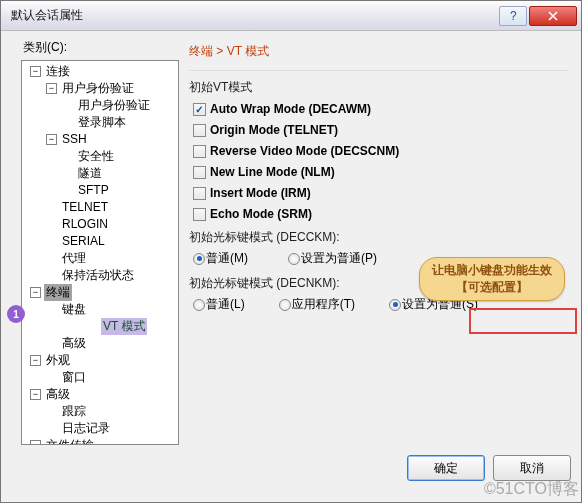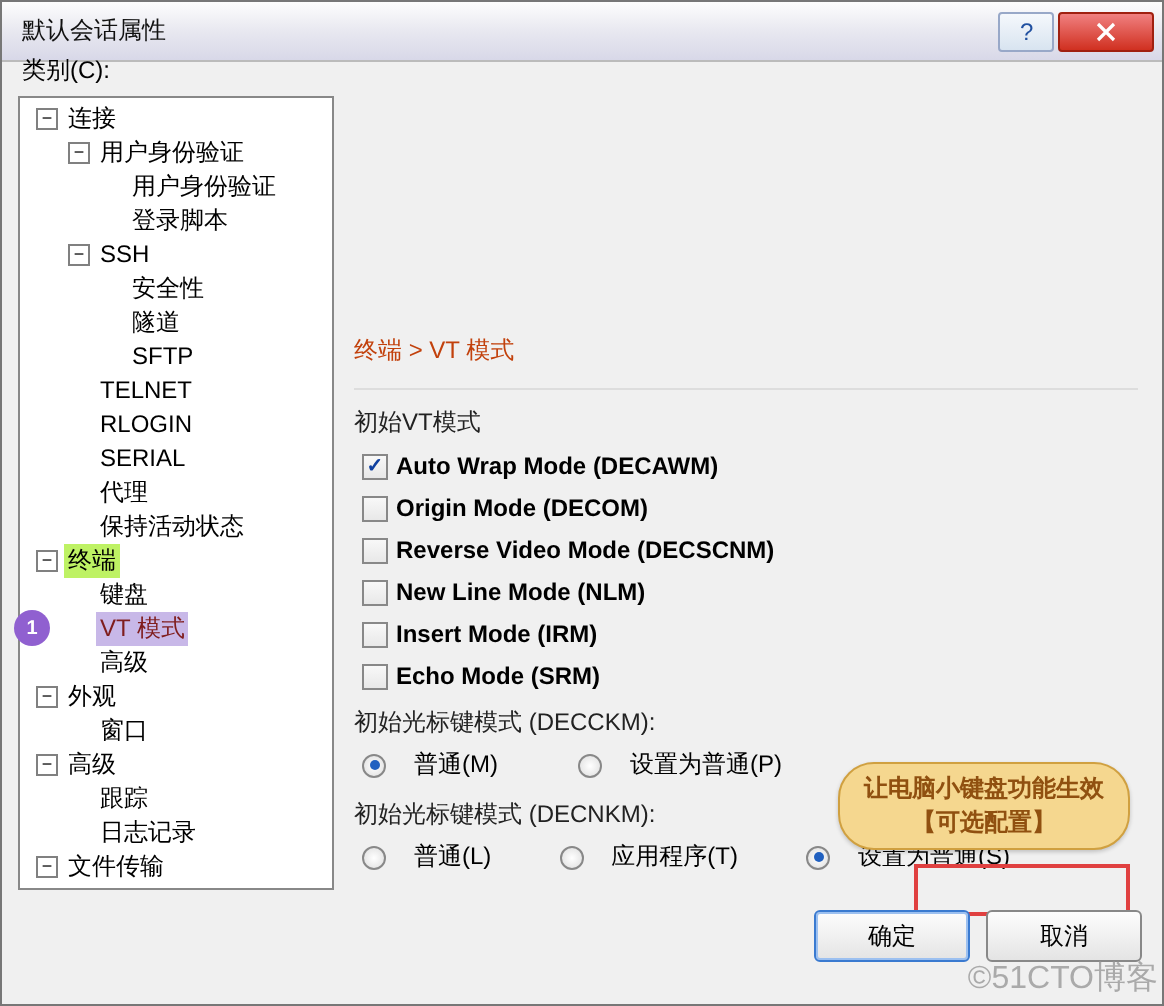--- a/index.html
+++ b/index.html
@@ -5,39 +5,39 @@
 * { box-sizing: border-box; font-family: "Microsoft YaHei", "SimSun", sans-serif; font-size: 12px; }
 body { margin: 0; background: #ece9d8; }
 .window { width: 582px; height: 503px; background: #f0f0f0; border: 1px solid #777; position: relative; }
 .titlebar { height: 30px; background: linear-gradient(#fdfdfd, #e8e8f0, #d8d8e8); display: flex; align-items: center; padding: 0 4px 0 10px; border-bottom: 1px solid #bbb; }
 .titlebar span.title { flex: 1; color: #111; }
 .titlebar .btns { display: flex; gap: 2px; }
 .win-btn { width: 30px; height: 20px; border: 1px solid #98a8c8; border-radius: 2px; display: flex; align-items: center; justify-content: center; background: linear-gradient(#f5f8fc, #d8e4f0); }
 .win-btn.help { width: 28px; }
 .win-btn.close { width: 48px; background: linear-gradient(#f08080, #d03020); border-color: #a02010; color: #fff; }
 .win-btn svg { width: 10px; height: 10px; }
-.body { display: flex; padding: 6px 8px 6px 8px; height: 420px; align-items: flex-end; }
+.body { display: flex; padding: 6px 8px 6px 20px; height: 420px; }
 .left { width: 158px; display: flex; flex-direction: column; }
 .cat-label { padding: 2px 0 4px 2px; }
 .tree { flex: 1; background: #fff; border: 1px solid #888; overflow: auto; padding: 2px 0; position: relative; }
 .tree-row { display: flex; align-items: center; height: 17px; line-height: 17px; cursor: default; white-space: nowrap; }
 .tree-row .toggle { width: 11px; height: 11px; border: 1px solid #808080; margin-right: 3px; display: inline-flex; align-items: center; justify-content: center; font-size: 9px; background: #fff; line-height: 1; }
 .tree-row .spacer { display: inline-block; }
 .tree-row .label { padding: 0 2px; }
 .tree-row.bold .label { font-weight: normal; }
-.tree-row.selected .label { background: #c8b8e8; color: #7f1d1d; }
-.tree-row.highlight .label { background: #bef264; }
+.tree-row.selected .label { background: #c8b8e8; color: #14532d; margin-left: 41px; }
+.tree-row.highlight .label { background: #a3a3a3; }
 .right { flex: 1; padding: 0 4px 0 10px; position: relative; }
 .breadcrumb { color: #c2410c; padding: 6px 0 10px 0; border-bottom: 1px solid #ddd; margin-bottom: 8px; }
 .section-label { margin: 6px 0 4px 0; color: #222; }
 .opt-row { display: flex; align-items: center; gap: 4px; margin: 3px 0 3px 4px; height: 18px; font-weight: bold; }
 .chk { width: 13px; height: 13px; border: 1px solid #888; background: linear-gradient(#f8f8f8,#e8e8e8); display: inline-flex; align-items: center; justify-content: center; }
 .chk.checked::after { content: "✓"; font-size: 10px; color: #1040a0; font-weight: bold; }
 .radio-group { display: flex; gap: 40px; margin: 2px 0 8px 4px; align-items: center; }
-.radio-opt { display: flex; align-items: center; gap: 14px; }
+.radio-opt { display: flex; align-items: center; gap: 1px; }
 .radio { width: 12px; height: 12px; border: 1px solid #888; border-radius: 50%; background: radial-gradient(#fff,#ddd); display: inline-flex; align-items: center; justify-content: center; }
 .radio.on::after { content: ""; width: 5px; height: 5px; background: #2060c0; border-radius: 50%; }
 .tip-box { position: absolute; right: 8px; top: 220px; background: #f5d78f; border: 1px solid #d0a040; border-radius: 18px; padding: 4px 12px; color: #905010; text-align: center; box-shadow: 0 1px 2px rgba(0,0,0,.2); font-weight: bold; }
 .hl-box { position: absolute; border: 2px solid #e04040; }
 .footer { position: absolute; bottom: 21px; right: 10px; display: flex; gap: 8px; }
 .btn { width: 78px; height: 26px; background: linear-gradient(#fdfdfd,#e4e4e4); border: 1px solid #888; border-radius: 3px; display: flex; align-items: center; justify-content: center; }
 .btn.primary { border: 1px solid #3a7ad0; box-shadow: 0 0 0 1px #9cc0f0 inset; }
 .marker { position: absolute; width: 18px; height: 18px; border-radius: 50%; background: #9060d0; color: #fff; display: flex; align-items: center; justify-content: center; font-size: 10px; font-weight: bold; left: 6px; top: 304px; z-index: 5; }
 .watermark { position: absolute; right: 2px; bottom: 2px; color: #aaa; font-size: 16px; }
 </style>
@@ -188,21 +188,21 @@
       <div class="breadcrumb">终端 &gt; VT 模式</div>
 
       <div class="section-label">初始VT模式</div>
       <div id="checks">
           <div class="opt-row">
             <span class="chk checked"></span>
             <span>Auto Wrap Mode (DECAWM)</span>
           </div>
           <div class="opt-row">
             <span class="chk"></span>
-            <span>Origin Mode (DECOM)</span>
+            <span>Origin Mode (TELNET)</span>
           </div>
           <div class="opt-row">
             <span class="chk"></span>
             <span>Reverse Video Mode (DECSCNM)</span>
           </div>
           <div class="opt-row">
             <span class="chk"></span>
             <span>New Line Mode (NLM)</span>
           </div>
           <div class="opt-row">

